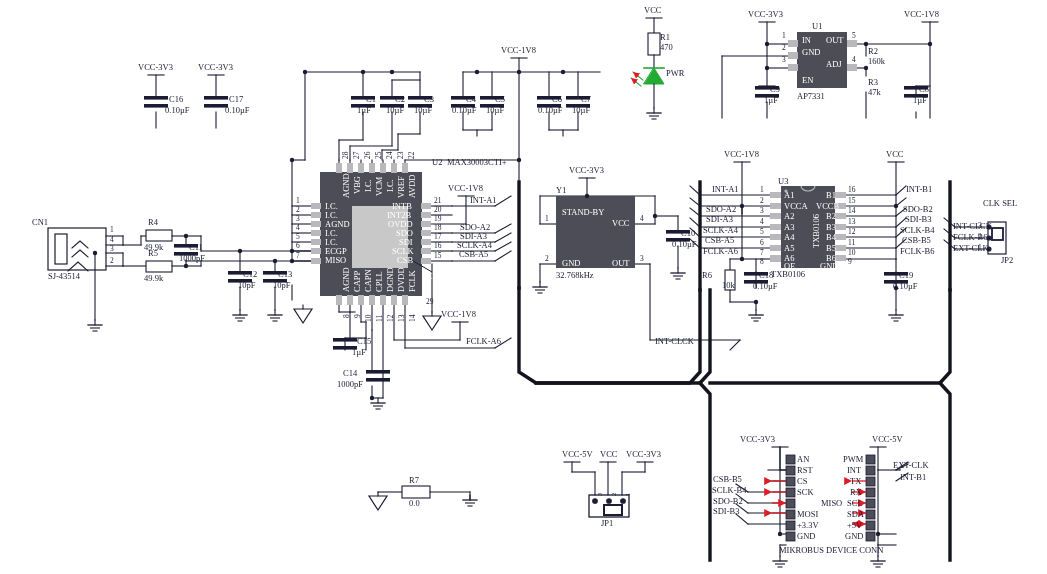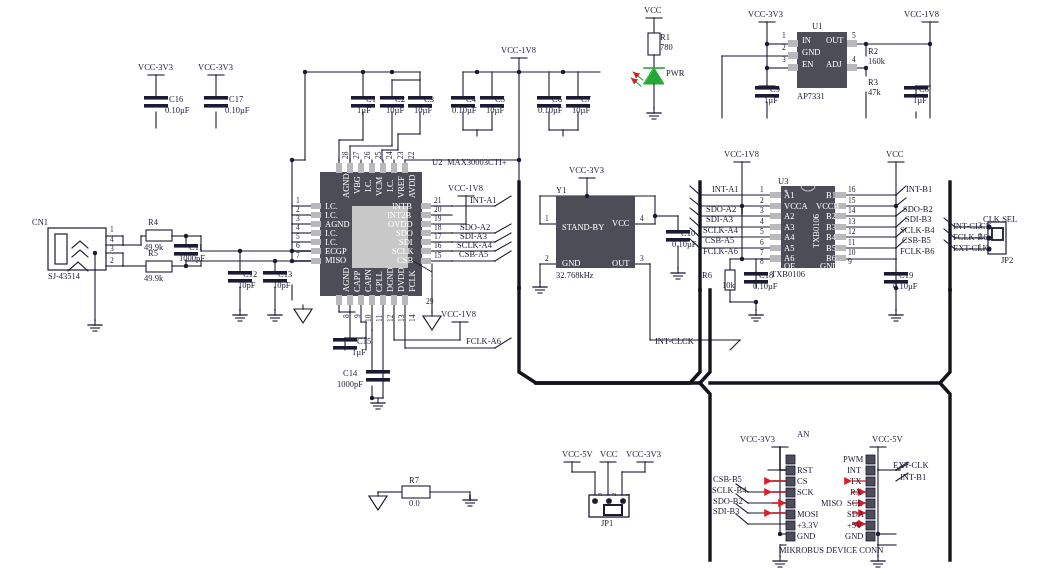--- a/index.html
+++ b/index.html
@@ -565,21 +565,21 @@
 <div class="lbl" style="left:569px;top:166px">VCC-3V3</div>
 <div class="lbl" style="left:724px;top:150px">VCC-1V8</div>
 <div class="lbl" style="left:886px;top:150px">VCC</div>
 <div class="lbl" style="left:562px;top:450px">VCC-5V</div>
 <div class="lbl" style="left:600px;top:450px">VCC</div>
 <div class="lbl" style="left:626px;top:450px">VCC-3V3</div>
 <div class="lbl" style="left:740px;top:435px">VCC-3V3</div>
 <div class="lbl" style="left:872px;top:435px">VCC-5V</div>
 
 <div class="lbl" style="left:660px;top:33px">R1</div>
-<div class="lbl" style="left:660px;top:43px">780</div>
+<div class="lbl" style="left:660px;top:43px">470</div>
 <div class="lbl" style="left:868px;top:47px">R2</div>
 <div class="lbl" style="left:868px;top:57px">160k</div>
 <div class="lbl" style="left:868px;top:78px">R3</div>
 <div class="lbl" style="left:868px;top:88px">47k</div>
 <div class="lbl" style="left:148px;top:218px">R4</div>
 <div class="lbl" style="left:144px;top:243px">49.9k</div>
 <div class="lbl" style="left:148px;top:249px">R5</div>
 <div class="lbl" style="left:144px;top:274px">49.9k</div>
 <div class="lbl" style="left:702px;top:271px">R6</div>
 <div class="lbl" style="left:722px;top:281px">10k</div>
@@ -624,21 +624,21 @@
 <div class="lbl" style="left:753px;top:282px">0.10µF</div>
 <div class="lbl" style="left:899px;top:271px">C19</div>
 <div class="lbl" style="left:893px;top:282px">0.10µF</div>
 
 <div class="lbl" style="left:666px;top:69px">PWR</div>
 
 <div class="lbl" style="left:812px;top:22px">U1</div>
 <div class="lbl" style="left:797px;top:92px">AP7331</div>
 <div class="lbl w" style="left:802px;top:36px">IN</div>
 <div class="lbl w" style="left:802px;top:48px">GND</div>
-<div class="lbl w" style="left:802px;top:60px">EN</div>
+<div class="lbl w" style="left:802px;top:76px">EN</div>
 <div class="lbl w" style="left:826px;top:36px">OUT</div>
 <div class="lbl w" style="left:826px;top:60px">ADJ</div>
 <div class="lbl sm" style="left:782px;top:32px">1</div>
 <div class="lbl sm" style="left:782px;top:44px">2</div>
 <div class="lbl sm" style="left:782px;top:56px">3</div>
 <div class="lbl sm" style="left:852px;top:32px">5</div>
 <div class="lbl sm" style="left:852px;top:56px">4</div>
 
 <div class="lbl" style="left:432px;top:158px">U2</div>
 <div class="lbl" style="left:447px;top:158px">MAX30003CTI+</div>
@@ -715,21 +715,21 @@
 
 <div class="lbl" style="left:32px;top:218px">CN1</div>
 <div class="lbl" style="left:48px;top:272px">SJ-43514</div>
 <div class="lbl sm" style="left:110px;top:226px">1</div>
 <div class="lbl sm" style="left:110px;top:236px">4</div>
 <div class="lbl sm" style="left:110px;top:245px">3</div>
 <div class="lbl sm" style="left:110px;top:257px">2</div>
 
 <div class="lbl" style="left:556px;top:186px">Y1</div>
 <div class="lbl" style="left:556px;top:271px">32.768kHz</div>
-<div class="lbl w" style="left:562px;top:223px">STAND-BY</div>
+<div class="lbl w" style="left:562px;top:208px">STAND-BY</div>
 <div class="lbl w" style="left:562px;top:259px">GND</div>
 <div class="lbl w" style="left:612px;top:219px">VCC</div>
 <div class="lbl w" style="left:612px;top:259px">OUT</div>
 <div class="lbl sm" style="left:545px;top:215px">1</div>
 <div class="lbl sm" style="left:545px;top:255px">2</div>
 <div class="lbl sm" style="left:640px;top:215px">4</div>
 <div class="lbl sm" style="left:640px;top:255px">3</div>
 
 <div class="lbl" style="left:778px;top:177px">U3</div>
 <div class="lbl" style="left:771px;top:270px">TXB0106</div>
@@ -774,36 +774,36 @@
 <div class="lbl" style="left:705px;top:236px">CSB-A5</div>
 <div class="lbl" style="left:703px;top:247px">FCLK-A6</div>
 
 <div class="lbl" style="left:906px;top:185px">INT-B1</div>
 <div class="lbl" style="left:903px;top:205px">SDO-B2</div>
 <div class="lbl" style="left:905px;top:215px">SDI-B3</div>
 <div class="lbl" style="left:900px;top:226px">SCLK-B4</div>
 <div class="lbl" style="left:902px;top:236px">CSB-B5</div>
 <div class="lbl" style="left:900px;top:247px">FCLK-B6</div>
 
-<div class="lbl" style="left:983px;top:215px">CLK SEL</div>
+<div class="lbl" style="left:983px;top:199px">CLK SEL</div>
 <div class="lbl" style="left:1001px;top:256px">JP2</div>
 <div class="lbl" style="left:953px;top:222px">INT-CLCK</div>
 <div class="lbl" style="left:953px;top:233px">FCLK-B6</div>
 <div class="lbl" style="left:953px;top:244px">EXT-CLK</div>
 <div class="lbl sm" style="left:978px;top:222px">3</div>
 <div class="lbl sm" style="left:978px;top:233px">2</div>
 <div class="lbl sm" style="left:978px;top:244px">1</div>
 
 <div class="lbl" style="left:601px;top:519px">JP1</div>
 <div class="lbl xs rot" style="left:597px;top:496px;transform:rotate(-90deg)">3</div>
 <div class="lbl xs rot" style="left:611px;top:496px;transform:rotate(-90deg)">2</div>
 <div class="lbl xs rot" style="left:625px;top:496px;transform:rotate(-90deg)">1</div>
 
 <div class="lbl" style="left:779px;top:546px">MIKROBUS DEVICE CONN</div>
-<div class="lbl" style="left:797px;top:430px">AN</div>
+<div class="lbl" style="left:797px;top:455px">AN</div>
 <div class="lbl" style="left:797px;top:466px">RST</div>
 <div class="lbl" style="left:797px;top:477px">CS</div>
 <div class="lbl" style="left:797px;top:488px">SCK</div>
 <div class="lbl" style="left:821px;top:499px">MISO</div>
 <div class="lbl" style="left:797px;top:510px">MOSI</div>
 <div class="lbl" style="left:797px;top:521px">+3.3V</div>
 <div class="lbl" style="left:797px;top:532px">GND</div>
 <div class="lbl" style="left:843px;top:455px">PWM</div>
 <div class="lbl" style="left:847px;top:466px">INT</div>
 <div class="lbl" style="left:850px;top:477px">TX</div>

